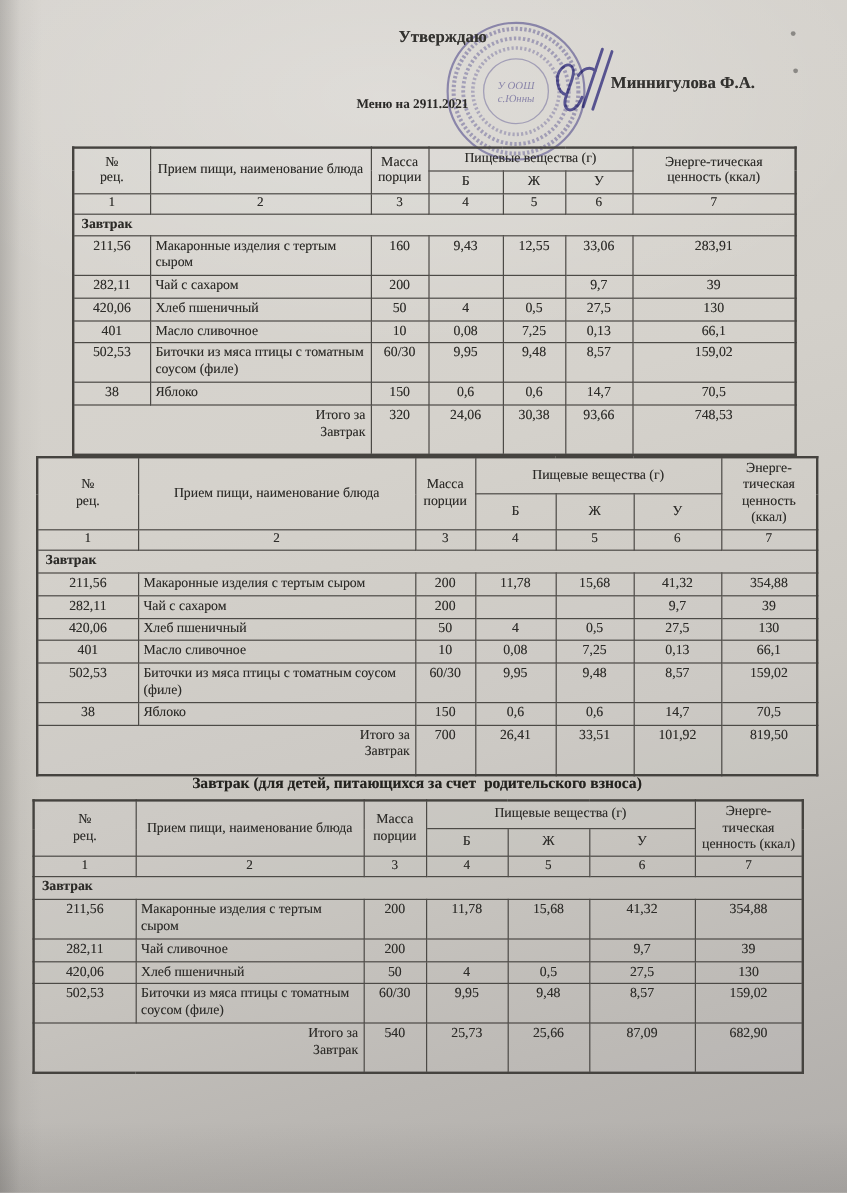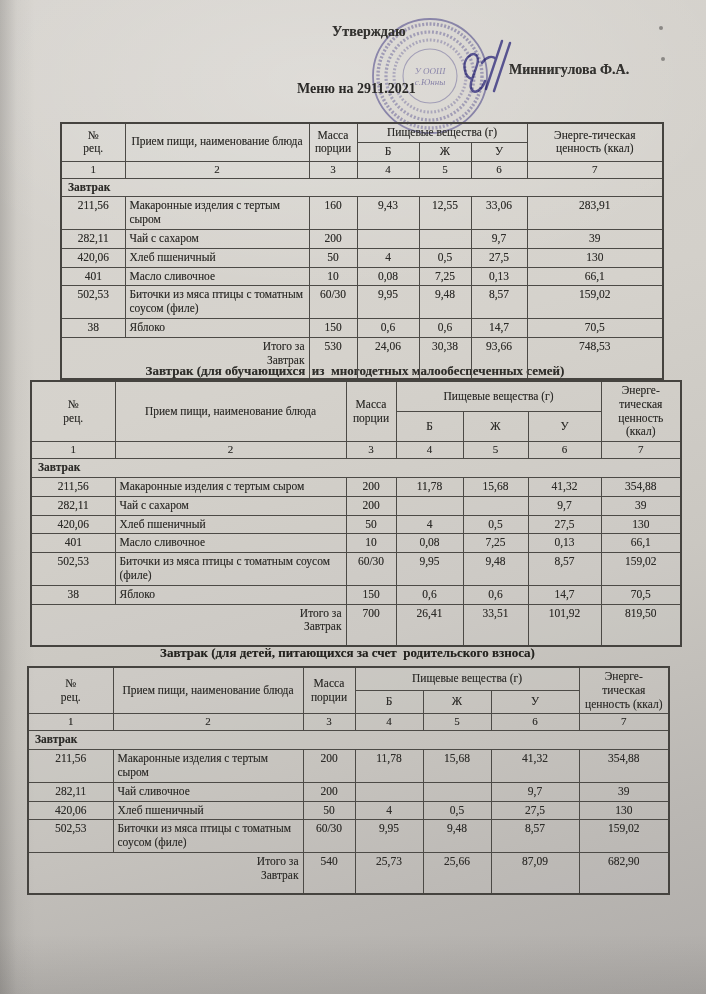--- a/index.html
+++ b/index.html
@@ -15,21 +15,21 @@
       linear-gradient(164deg,#d7d4cf 0%,#d3d0ca 38%,#cac7c1 62%,#bab7b3 84%,#b0adaa 100%);
     color:#2e2d2b;
   }
   .photo::before{
     content:"";position:absolute;inset:0;pointer-events:none;
     background:linear-gradient(90deg, rgba(40,38,36,0.20) 0, rgba(40,38,36,0.04) 2.4%, rgba(0,0,0,0) 5%),
                linear-gradient(0deg, rgba(40,38,36,0.10) 0, rgba(0,0,0,0) 6%);
   }
   .abs{position:absolute;}
   .hdr-line{font-size:14px;font-weight:bold;color:#33322f;text-shadow:0 0 .5px rgba(70,68,66,.6);white-space:pre;}
-  .menu-line{font-size:14px;font-weight:bold;color:#2a2927;}
+  .menu-line{font-size:11px;font-weight:bold;color:#2a2927;}
   .tbl-title{
     position:absolute;font-size:13px;font-weight:bold;color:#24231f;
     text-align:center;white-space:pre-wrap;text-shadow:0 0 .5px rgba(60,58,55,.55);
   }
   table.menu-table{
     position:absolute;border-collapse:collapse;table-layout:fixed;
     background:rgba(255,255,255,0.05);
     font-size:11.5px;color:#2c2b28;
   }
   table.menu-table th, table.menu-table td{
@@ -87,21 +87,20 @@
       <path d="M24,30 C28,24 34,22 38,26"></path>
     </g>
   </svg>
 
   <div class="abs hdr-line" style="left:509px;top:40px;margin-top:22px;">Миннигулова Ф.А.</div>
   <div class="abs menu-line" style="left:297px;top:81px;">Меню на 2911.2021</div>
 
   <div class="speck" style="left:659px;top:26px;"></div>
   <div class="speck" style="left:661px;top:57px;"></div>
 
-  <div class="tbl-title" style="left:30px;top:363px;width:650px;">Завтрак (для обучающихся  из  многодетных малообеспеченных семей)</div>
   <div class="tbl-title" style="left:27px;top:645px;width:641px;font-family:Liberation Serif, serif;">Завтрак (для детей, питающихся за счет  родительского взноса)</div>
 
   <table class="menu-table t0">
     <colgroup>
         <col class="w0">
         <col class="w1">
         <col class="w2">
         <col class="w3">
         <col class="w4">
         <col class="w5">
@@ -186,21 +185,21 @@
           <td class="c-dish">Яблоко</td>
           <td class="c-mass">150</td>
           <td class="c-n">0,6</td>
           <td class="c-n">0,6</td>
           <td class="c-n">14,7</td>
           <td class="c-n">70,5</td>
         </tr>
         <tr class="total-row">
           <td class="total-label pre" colspan="2">Итого за
 Завтрак</td>
-          <td class="total-mass">530</td>
+          <td class="total-mass">320</td>
           <td class="total-val">24,06</td>
           <td class="total-val">30,38</td>
           <td class="total-val">93,66</td>
           <td class="total-val">748,53</td>
         </tr>
       </tbody>
     </table>
   <table class="menu-table t1">
     <colgroup>
         <col class="w0">

